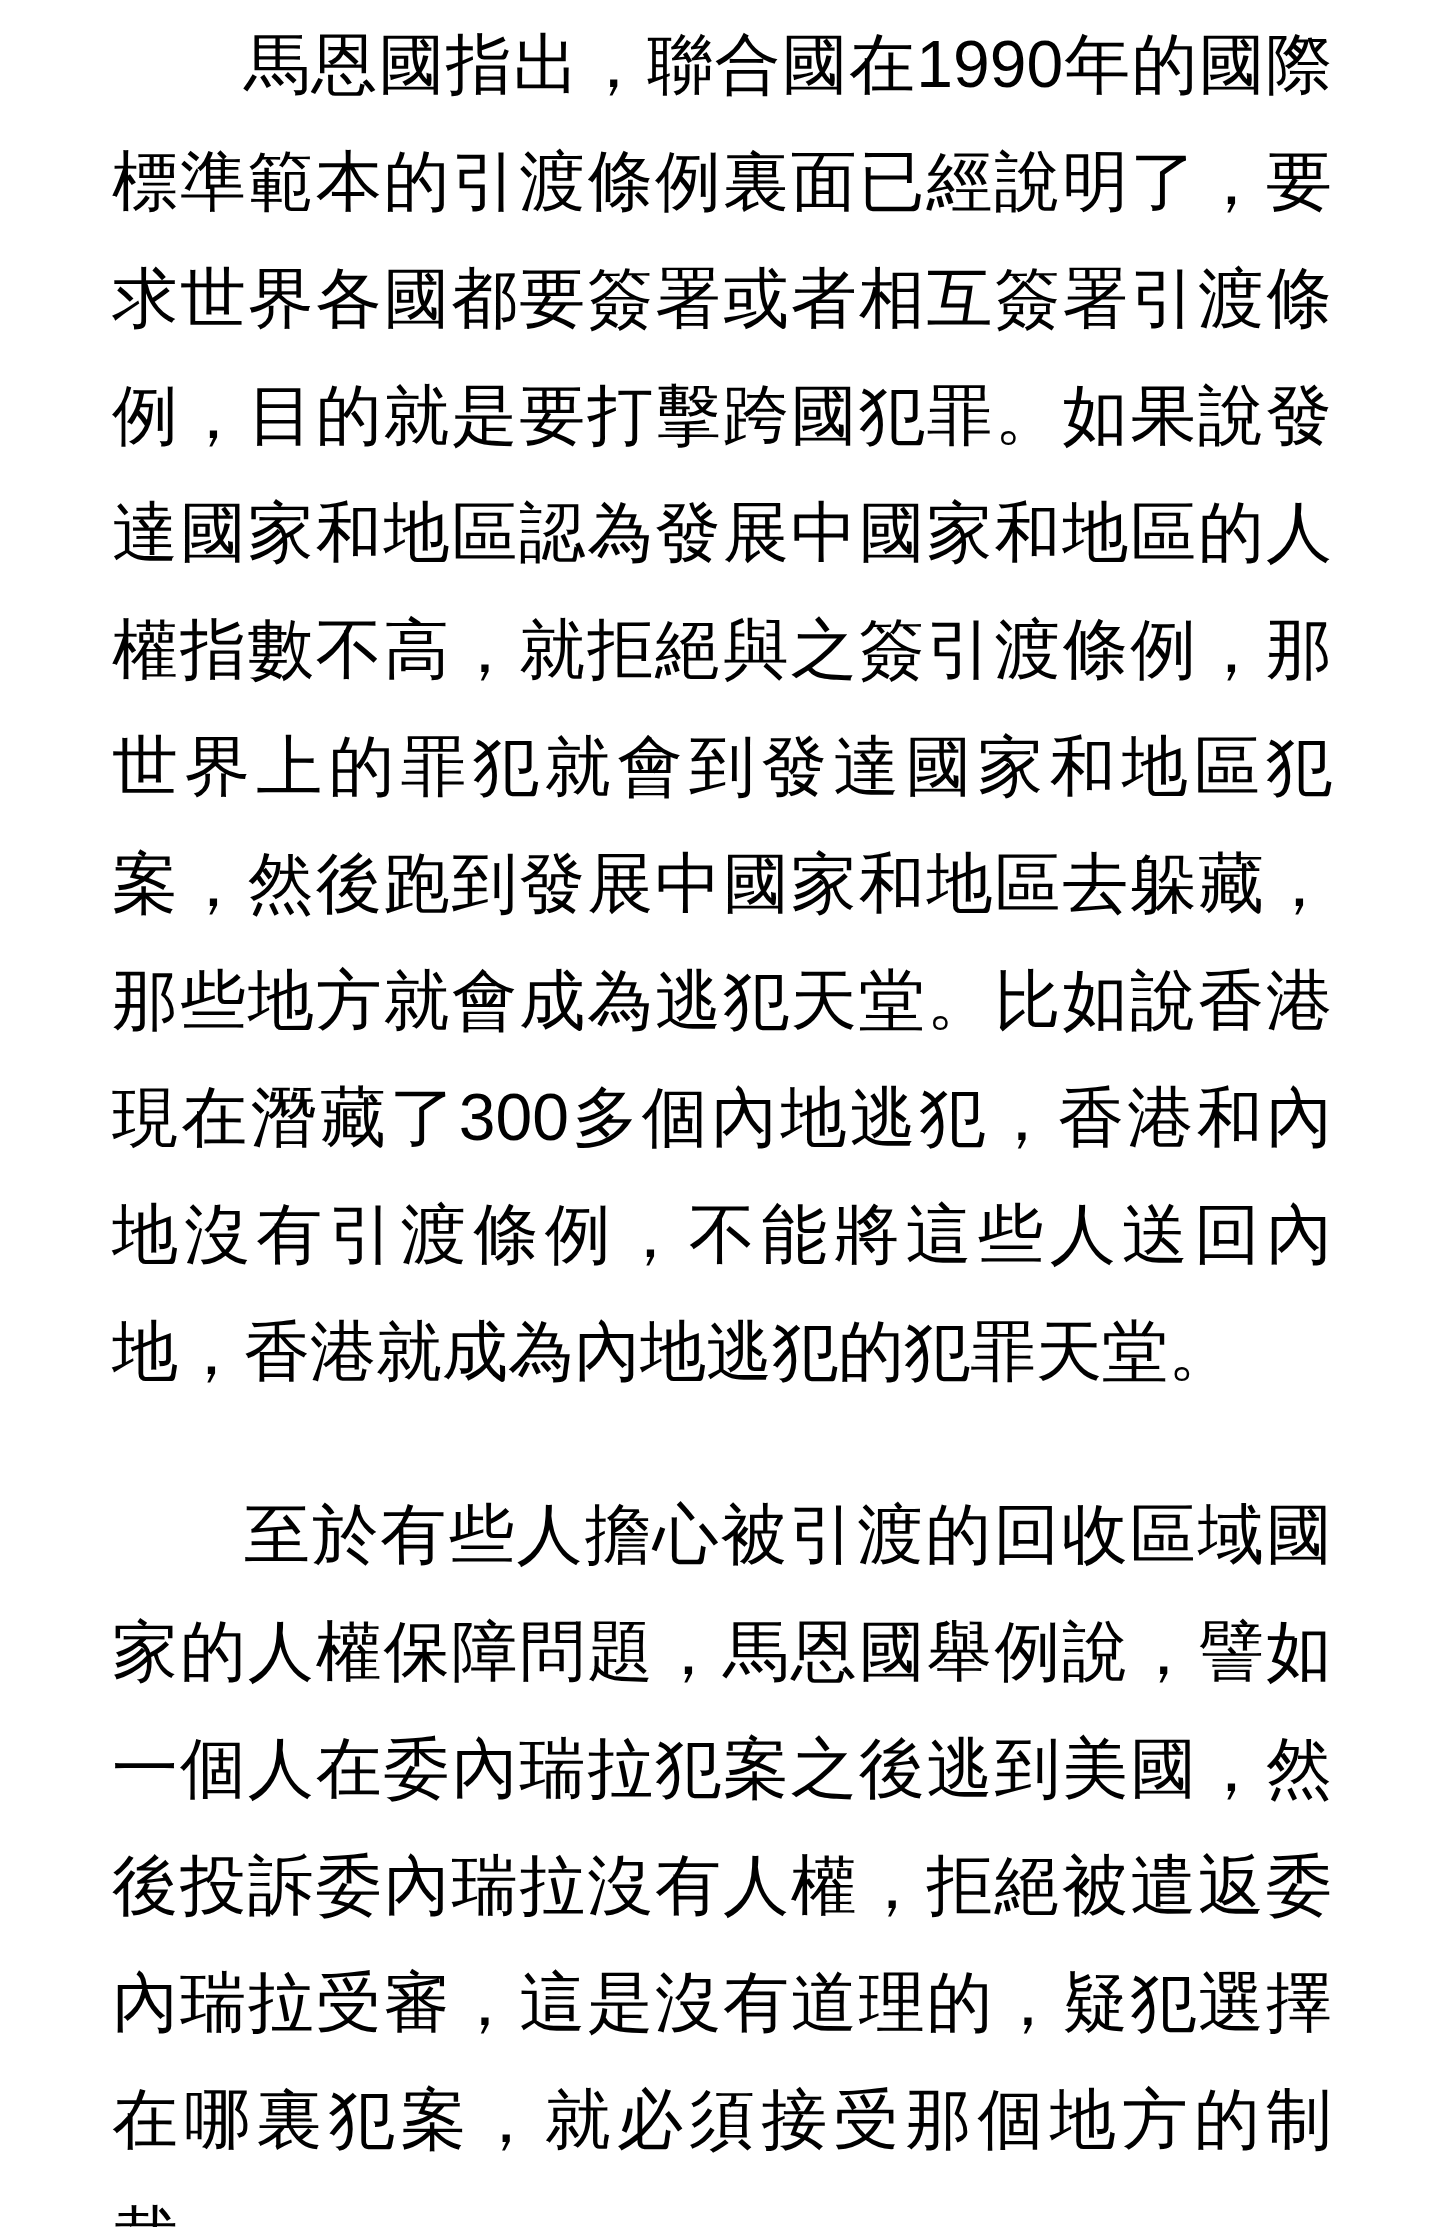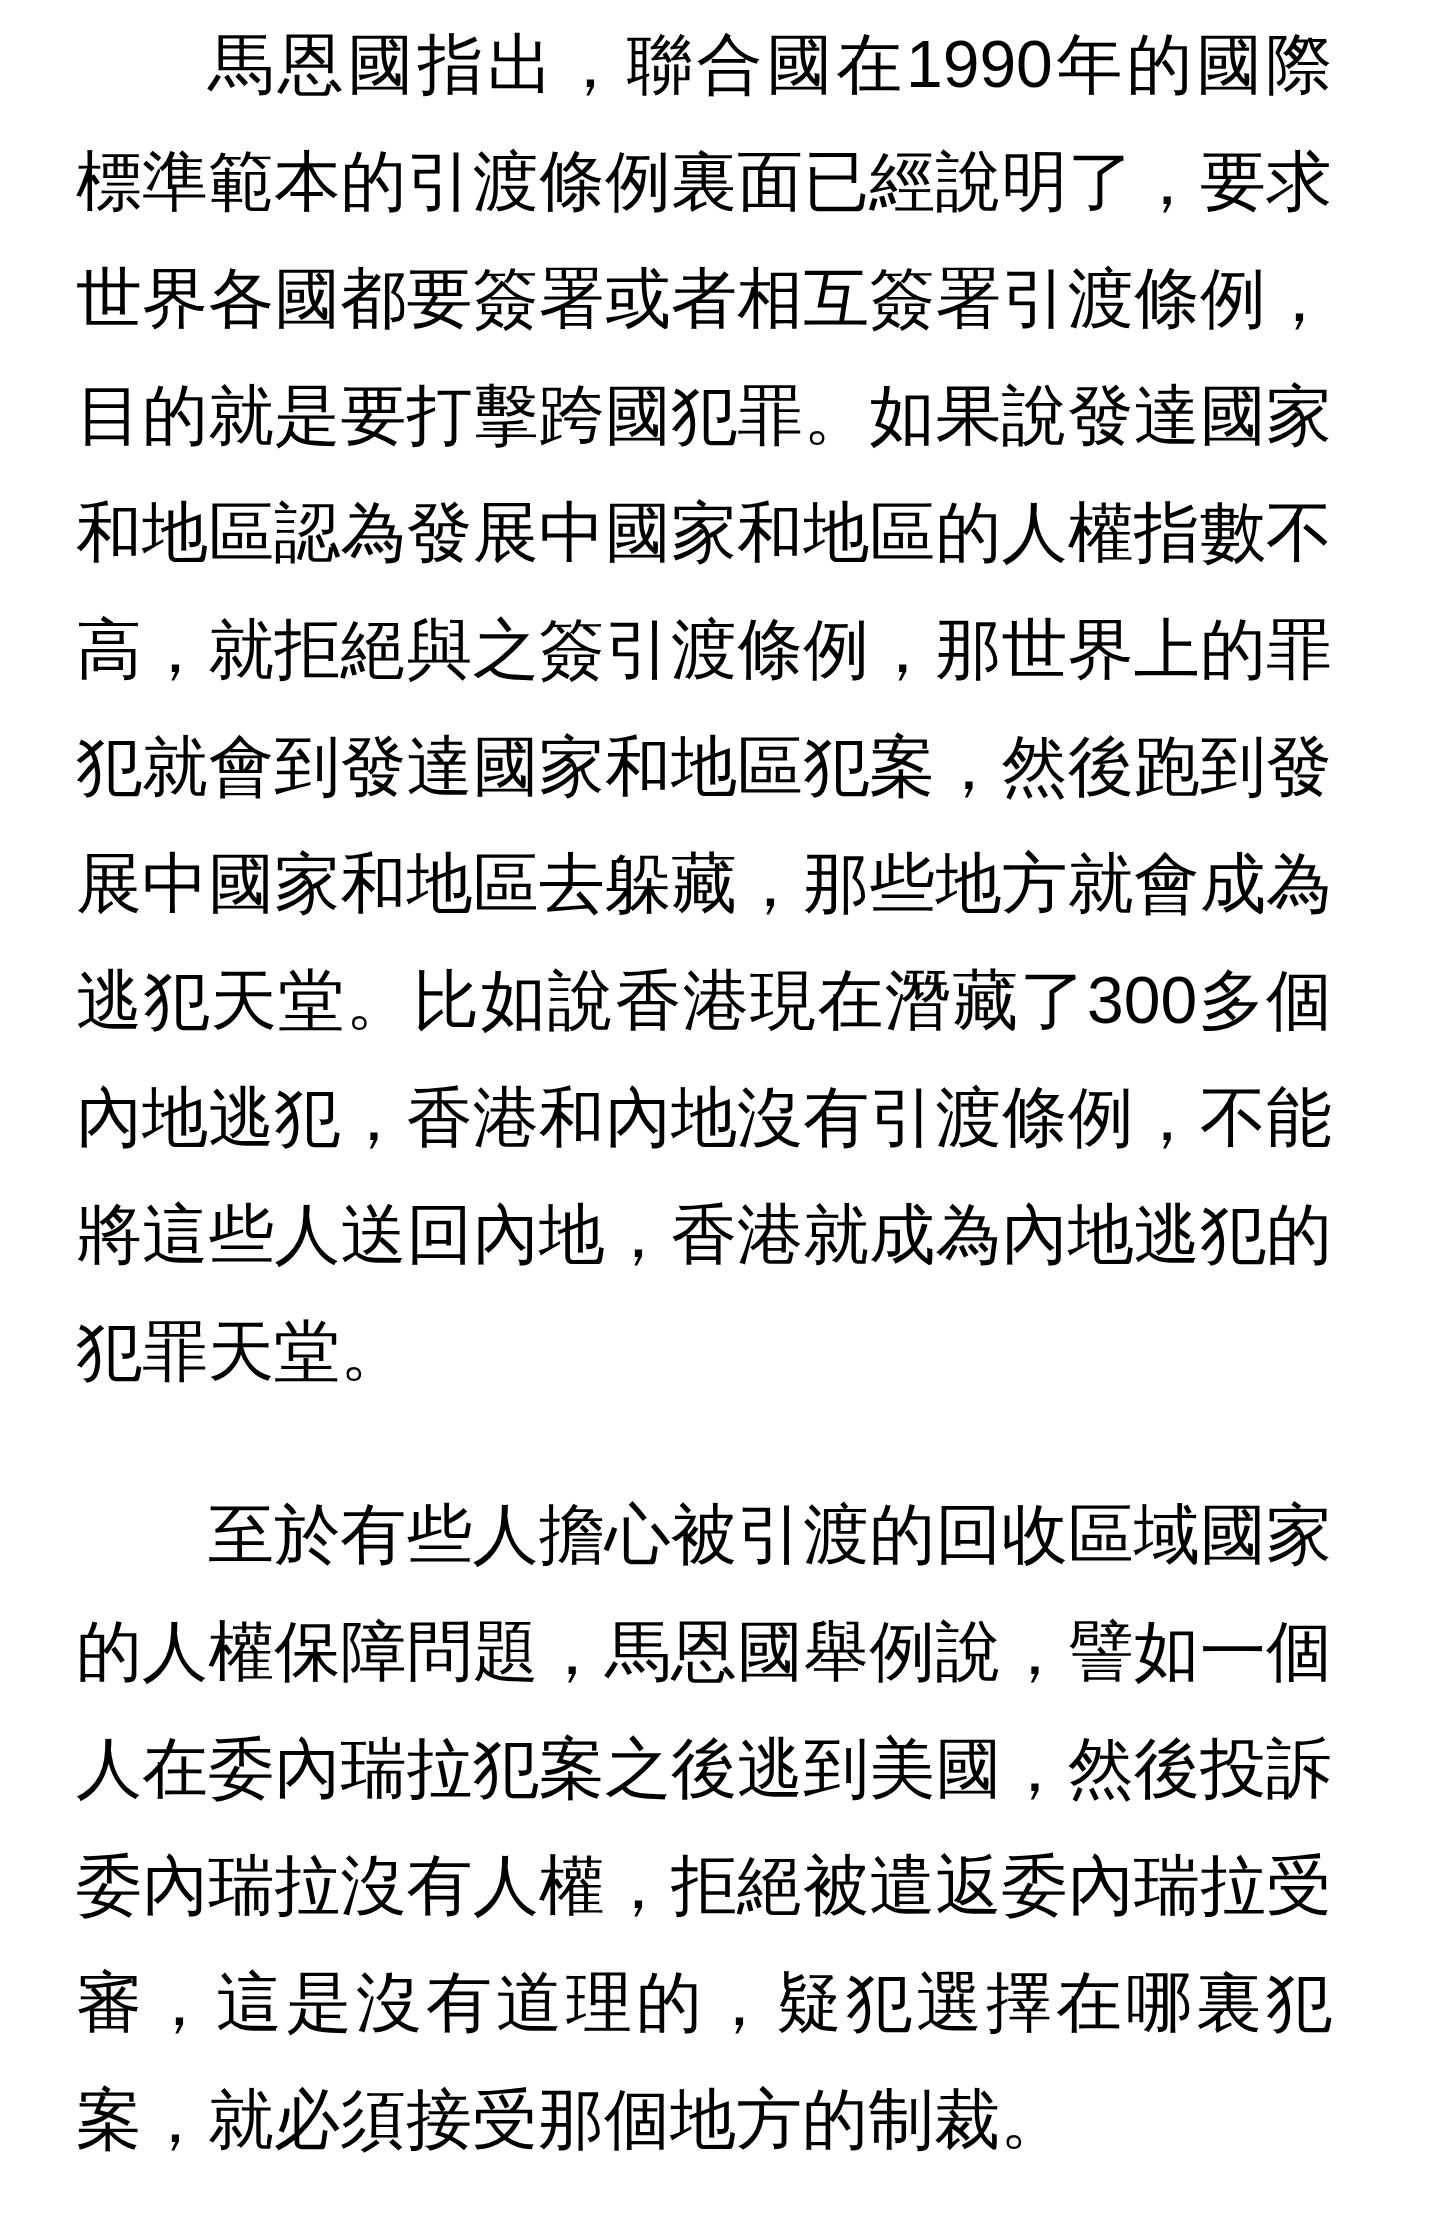--- a/index.html
+++ b/index.html
@@ -9,21 +9,21 @@
   body {
     width: 1437px;
     height: 2227px;
     background: #ffffff;
     overflow: hidden;
   }
   .article {
     box-sizing: border-box;
     width: 1437px;
     height: 2227px;
-    padding: 6px 105px 0 76px;
+    padding: 6px 105px 0 112px;
     font-family: "Liberation Sans", "DejaVu Sans", sans-serif;
     font-size: 66px;
     line-height: 117px;
     color: #000000;
     text-align: justify;
     line-break: strict;
     word-break: normal;
   }
   .paragraph {
     margin: 0;

